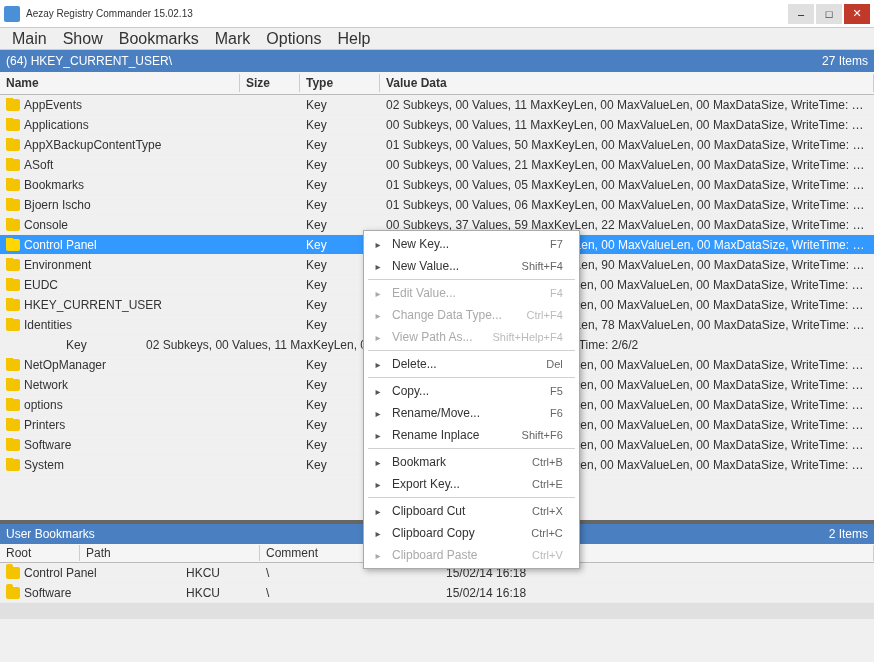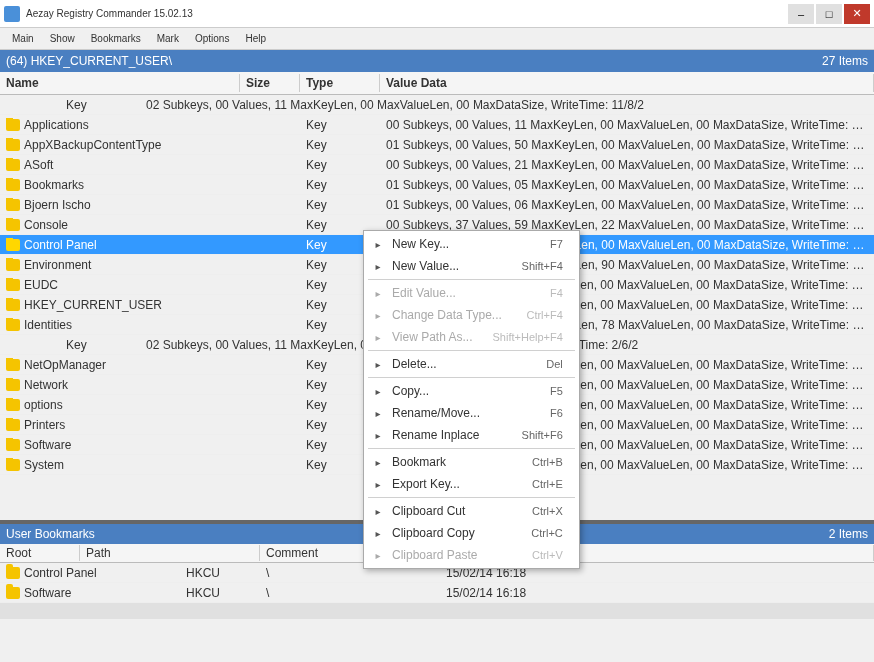--- a/index.html
+++ b/index.html
@@ -60,21 +60,21 @@
       background: #f0f0f0;
       border-bottom: 1px solid #ccc;
       display: flex;
       height: 22px;
       align-items: center;
       padding: 0 4px;
     }
     .menu-item {
       padding: 2px 8px;
       cursor: pointer;
-      font-size: 10px;
+      font-size: 16px;
       color: #333;
     }
 
     
     .address-bar {
       background: #4a7fc1;
       color: white;
       padding: 2px 6px;
       font-size: 12px;
       height: 22px;
@@ -302,20 +302,24 @@
 
   <div class="registry-table" style="height:380px;">
     <div class="table-header">
       <div class="th th-name">Name</div>
       <div class="th th-size">Size</div>
       <div class="th th-type">Type</div>
       <div class="th th-value">Value Data</div>
     </div>
     <div class="table-body" id="table-body">
     <div class="table-row">
+          <div class="td td-name">
+            <span class="folder-icon"></span>
+            <span>AppEvents</span>
+          </div>
           <div class="td td-size"></div>
           <div class="td td-type">Key</div>
           <div class="td td-value">02 Subkeys, 00 Values, 11 MaxKeyLen, 00 MaxValueLen, 00 MaxDataSize, WriteTime: 11/8/2</div>
         </div>
         <div class="table-row">
           <div class="td td-name">
             <span class="folder-icon"></span>
             <span>Applications</span>
           </div>
           <div class="td td-size"></div>

